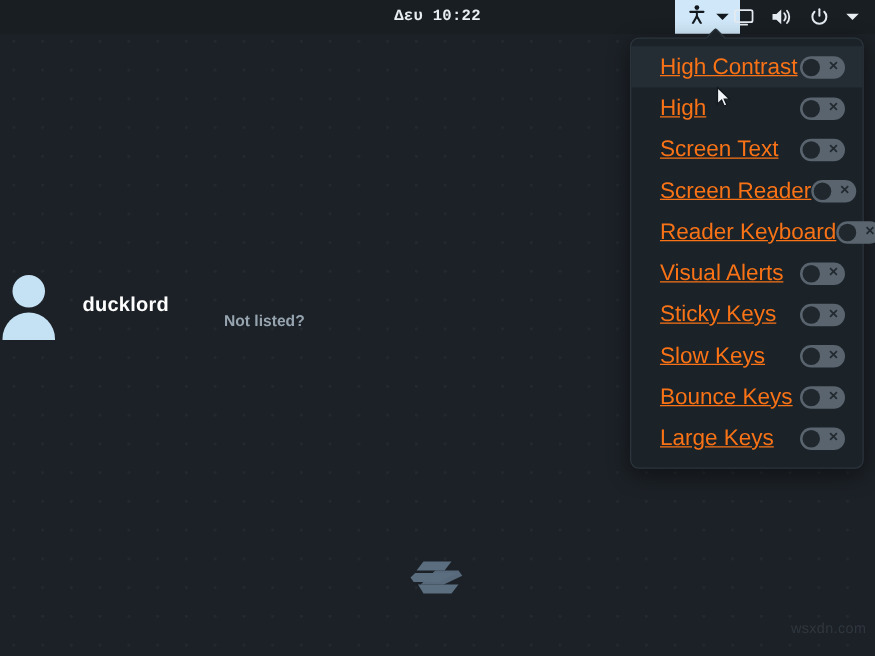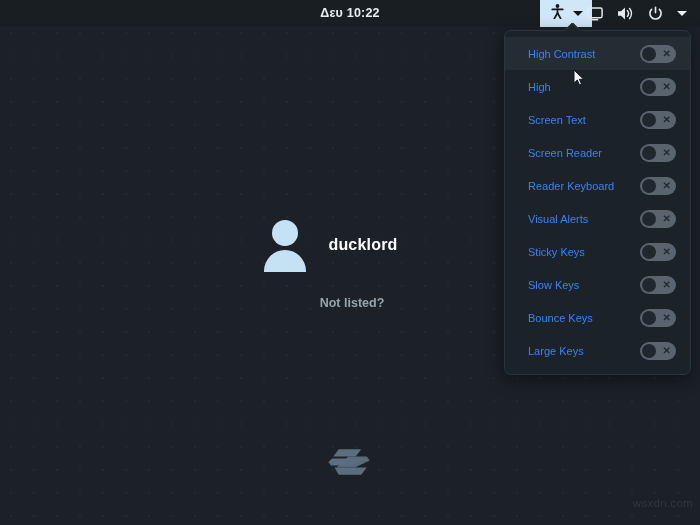--- a/index.html
+++ b/index.html
@@ -40,20 +40,21 @@
   }
   #clock {
     position: absolute;
     left: 0; right: 0;
     text-align: center;
     color: #e9eef2;
     font-size: 12.5px;
     font-weight: bold;
     letter-spacing: 0.2px;
     line-height: 27px;
+    font-family: Liberation Mono, monospace;
   }
   #tray {
     position: absolute;
     right: 6px;
     top: 0;
     height: 27px;
     display: flex;
     align-items: center;
     gap: 0px;
   }
@@ -119,23 +120,24 @@
     display: flex;
     align-items: center;
     justify-content: space-between;
     padding: 0 14px 0 23px;
     cursor: default;
   }
   .menu-row.hover {
     background: #242c34;
   }
   .menu-label {
-    color: #3b82f6;
-    font-size: 11px;
+    color: #f97316;
+    font-size: 18px;
     white-space: nowrap;
+    text-decoration: underline;
   }
   
   .switch {
     width: 36px;
     height: 18px;
     border-radius: 9px;
     background: #59646e;
     position: relative;
     flex: 0 0 auto;
   }
@@ -154,21 +156,21 @@
     color: #222a30;
     font-weight: bold;
   }
 
   
   #user-block {
     position: absolute;
     left: 0; right: 0;
     top: 218px;
     display: flex;
-    flex-direction: column;
+    flex-direction: row;
     align-items: center;
   }
   #user-row {
     display: flex;
     align-items: center;
     gap: 20px;
     padding-right: 40px;
   }
   #avatar {
     width: 46px; height: 54px;

